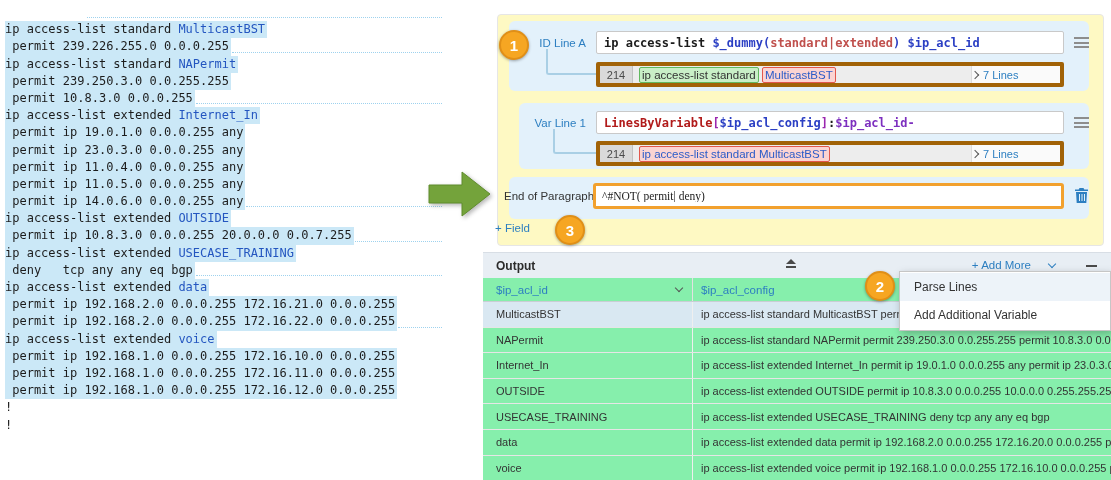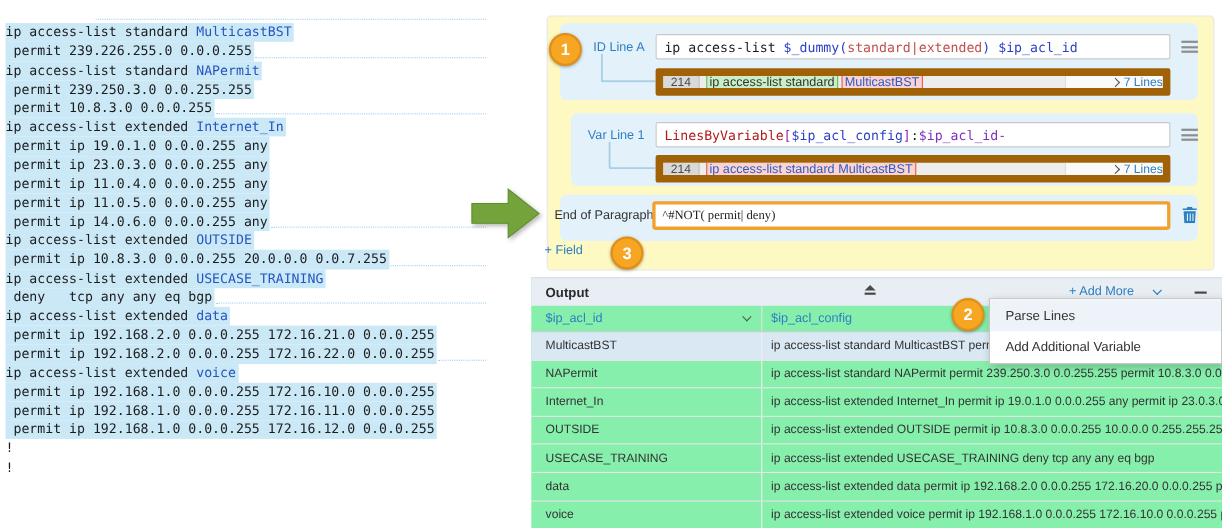--- a/index.html
+++ b/index.html
@@ -19,34 +19,34 @@
   #flow-arrow{position:absolute;left:428px;top:170px;filter:drop-shadow(2px 2px 2px rgba(0,0,0,.28))}
 
   
   #parser-card{position:absolute;left:497px;top:14px;width:607px;height:232px;background:#fef9c3;
     border:1px solid #e6e6e6;border-radius:4px}
   .field-panel{position:absolute;background:var(--panel_blue);border-radius:6px}
   .fld-label{position:absolute;font-size:11.5px;color:var(--accent_blue);text-align:right;width:72px;white-space:nowrap}
   .fld-label.dark{color:#333;width:82px}
   .pattern-input{position:absolute;height:23px;background:#fff;border:1px solid #c9c9c9;border-radius:2px;
     display:flex;align-items:center;padding-left:7px;white-space:pre;overflow:hidden;
-    font-family:"DejaVu Sans Mono",monospace;font-size:12px;font-weight:400}
+    font-family:"DejaVu Sans Mono",monospace;font-size:12px;font-weight:700}
   .tok-k{color:#1b1b1b}.tok-v{color:#2b3fc4}.tok-alt{color:#c0504d}
   .tok-fn{color:#b11a1a}.tok-br{color:#9b27af}.tok-pv{color:#7d2fbf}
   .connector{position:absolute;border-left:2px solid #a9cfe5;border-bottom:2px solid #a9cfe5;border-bottom-left-radius:3px}
-  .mrow{position:absolute;height:25px;display:flex;border:7px solid #a16207;border-radius:2px;background:#ededed;overflow:hidden}
+  .mrow{position:absolute;height:25px;display:flex;border:4px solid #a16207;border-radius:2px;background:#ededed;overflow:hidden}
   .mline{width:33px;background:#d9d9d9;border-right:1px solid #c2c2c2;color:#4a4a4a;font-size:11px;
     display:flex;align-items:center;justify-content:center;flex:none}
   .mcontent{flex:1;display:flex;align-items:center;padding-left:6px;font-size:11.5px;white-space:pre;overflow:hidden}
   .seg{white-space:pre;color:#333}
   .seg-g{background:var(--match_green_bg);border:1px solid var(--match_green_border);border-radius:2px;padding:1px 2px}
   .seg-r{background:var(--match_red_bg);border:1px solid var(--match_red_border);border-radius:2px;padding:1px 2px}
   .seg-blue{color:#2b5bc8}
   .mexpand{width:89px;background:#fafafa;border-left:1px solid #dcdcdc;display:flex;align-items:center;
-    justify-content:flex-end;gap:5px;font-size:11px;color:var(--accent_blue);cursor:pointer;flex:none}
+    justify-content:flex-start;gap:5px;font-size:11px;color:var(--accent_blue);cursor:pointer;flex:none}
   .mexpand .chev{color:#555}
   .chev{display:inline-block;width:6px;height:6px;border-right:1.7px solid currentColor;border-bottom:1.7px solid currentColor}
   .chev-r{transform:rotate(-45deg)}
   .chev-d{transform:rotate(45deg);margin-top:-3px}
   .hamb{position:absolute;width:15px;height:11px;display:flex;flex-direction:column;justify-content:space-between;cursor:pointer;background:none;border:none}
   .hamb i{height:2px;background:#8d8d8d}
   .orange-wrap{position:absolute;border:3px solid var(--highlight_orange);border-radius:3px;background:#fff}
   .orange-wrap input{width:100%;height:100%;border:none;outline:none;background:transparent;
     font-family:Liberation Serif, serif;font-size:11.5px;color:#222;padding:0 6px}
   .trash{position:absolute;cursor:pointer;background:none;border:none;padding:0;line-height:0}

